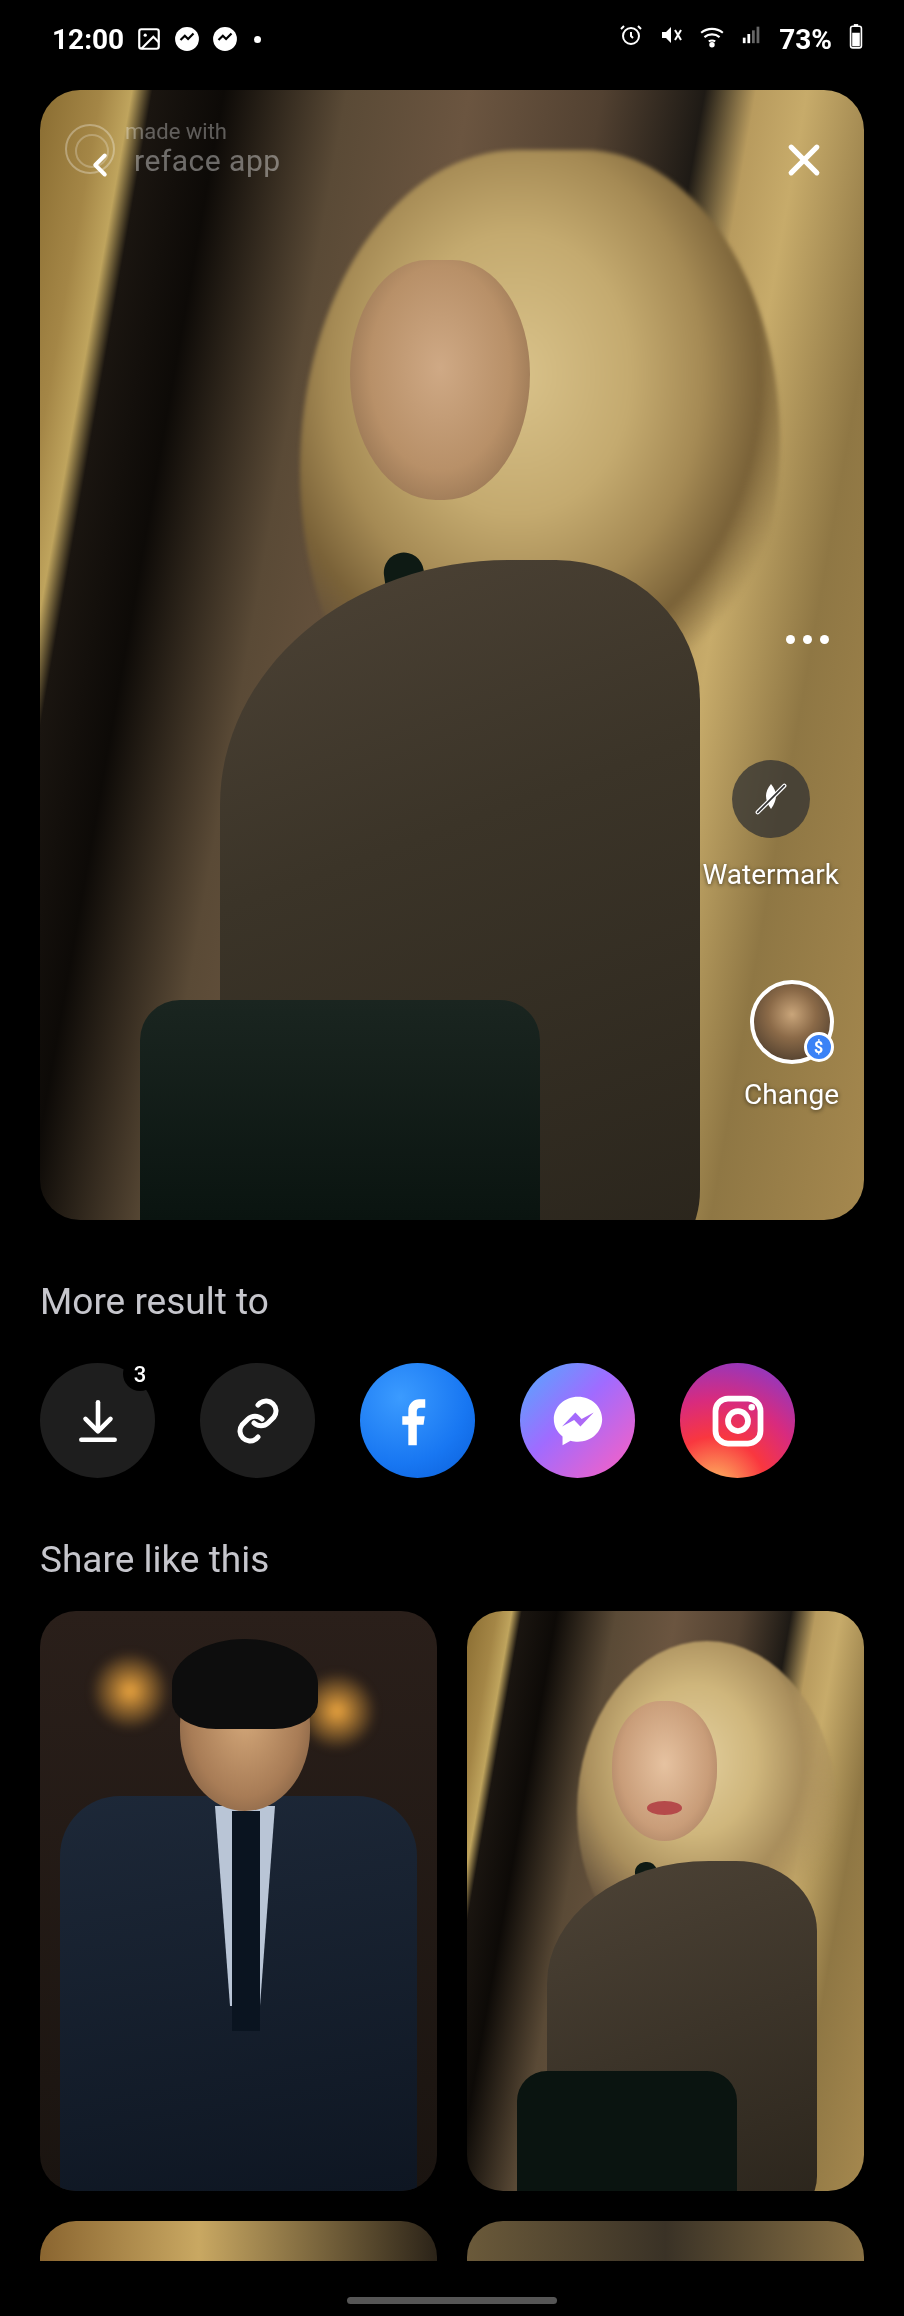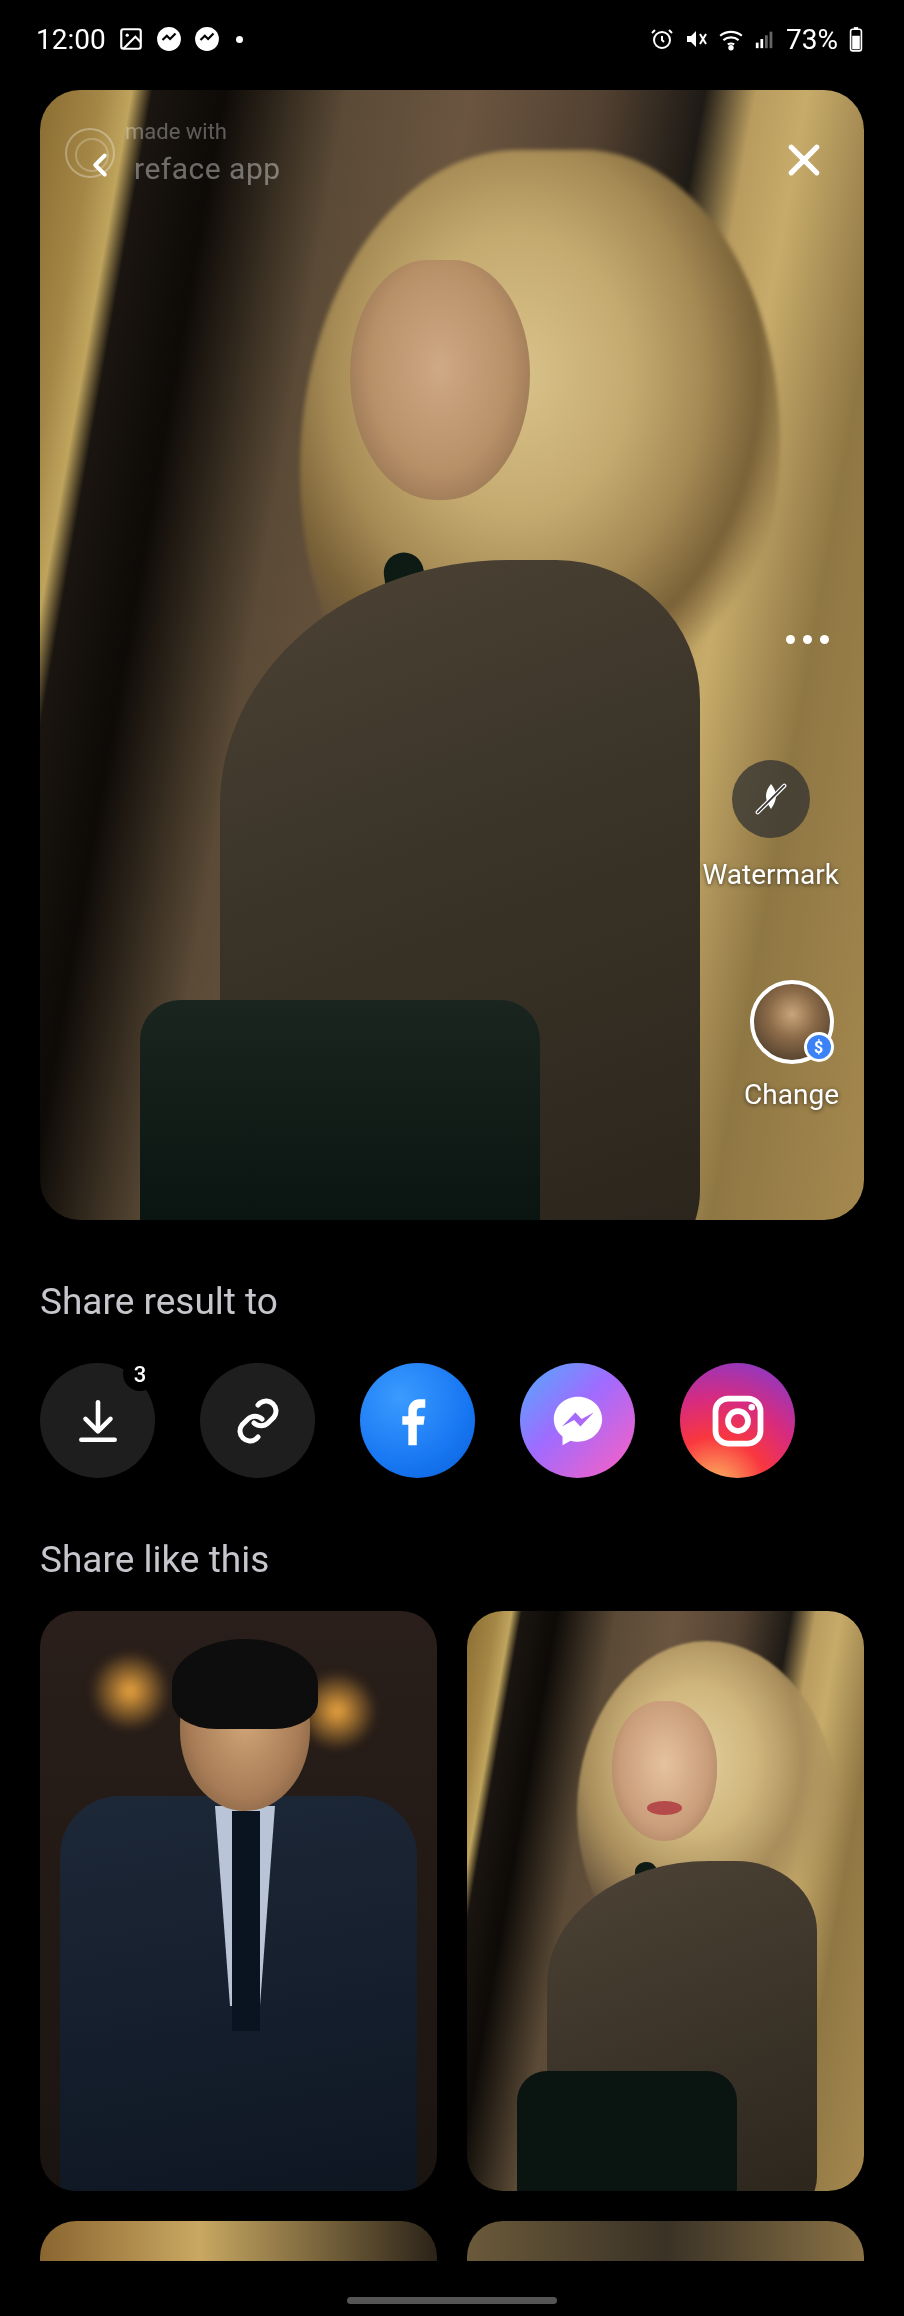--- a/index.html
+++ b/index.html
@@ -11,27 +11,27 @@
     color: #fff;
     overflow: hidden;
     position: relative;
   }
 
   
   .status-bar {
     display: flex;
     justify-content: space-between;
     align-items: center;
-    padding: 18px 40px 10px 36px;
+    padding: 18px 40px 10px 52px;
     height: 70px;
     font-size: 28px;
-    font-weight: 400;
+    font-weight: 700;
   }
   .status-left { display: flex; align-items: center; gap: 12px; }
-  .status-right { display: flex; align-items: center; gap: 10px; }
+  .status-right { display: flex; align-items: flex-start; gap: 16px; }
   .status-icon { display: inline-flex; }
 
   
   .main-image {
     margin: 20px 40px 0 40px;
     height: 1130px;
     border-radius: 40px;
     position: relative;
     overflow: hidden;
     background: linear-gradient(100deg,
@@ -119,21 +119,21 @@
   .watermark-logo::before {
     content: '';
     position: absolute;
     top: 8px;
     left: 8px;
     width: 30px;
     height: 30px;
     border: 2px solid rgba(255,255,255,0.4);
     border-radius: 50%;
   }
-  .watermark-text { display: flex; flex-direction: column; line-height: 1.1; gap: 8px; }
+  .watermark-text { display: flex; flex-direction: column; line-height: 1.1; }
   .watermark-text .line1 { font-size: 22px; color: rgba(255,255,255,0.55); }
   .watermark-text .line2 { font-size: 30px; color: rgba(255,255,255,0.65); letter-spacing: 0.5px; padding-left: 9px; }
 
   .close-button {
     position: absolute;
     top: 40px;
     right: 30px;
     width: 60px;
     height: 60px;
     display: flex;
@@ -406,21 +406,21 @@
 
   <div class="change-control">
     <div class="change-avatar">
       <div class="change-badge">$</div>
     </div>
     <span class="change-label">Change</span>
   </div>
 </div>
 
 <div class="share-section">
-  <div class="share-title">Share result to</div>
+  <div class="share-title">More result to</div>
   <div class="share-row">
 
     <div class="share-btn dark">
       <svg width="50" height="50" viewBox="0 0 24 24" fill="none" stroke="#fff" stroke-width="2.2" stroke-linecap="round" stroke-linejoin="round">
         <line x1="12" y1="3" x2="12" y2="15"></line>
           <polyline points="6 11 12 17 18 11"></polyline>
           <line x1="4" y1="21" x2="20" y2="21"></line>
       </svg>
       <div class="badge">3</div>
     </div>

